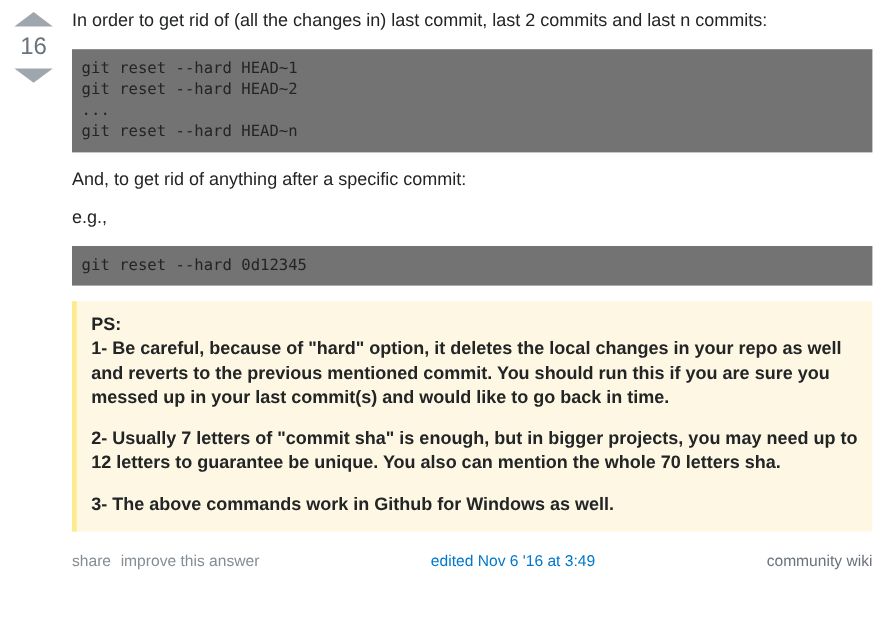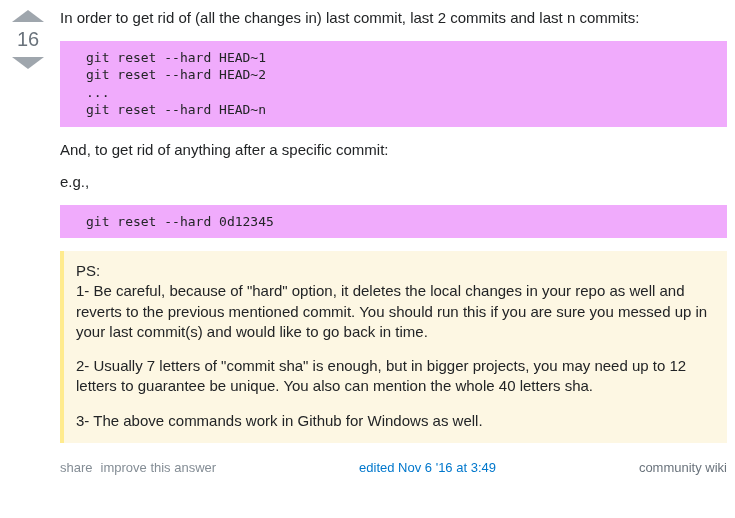--- a/index.html
+++ b/index.html
@@ -31,38 +31,38 @@
   .arrow-down { border-top: 12px solid #9fa6ad; margin-top: 6px; }
   .score {
     font-size: 20px;
     color: #6a737c;
     text-align: right;
   }
   .body { flex: 1; min-width: 0; }
   .prose { font-size: 15px; line-height: 1.3; }
   .prose p { margin: 0 0 13px 0; }
   pre.code {
-    background: #f0abfc;
-    padding: 8px 26px;
+    background: #737373;
+    padding: 8px 8px;
     margin: 0 0 13px 0;
     font-family: Consolas, Menlo, monospace;
     font-size: 13px;
     line-height: 1.35;
     white-space: pre;
     overflow-x: auto;
   }
   blockquote.note {
     background: #fdf7e3;
     border-left: 4px solid #ffeb8e;
     margin: 0 0 13px 0;
     padding: 10px 12px;
     font-size: 15px;
     line-height: 1.35;
   }
-  blockquote.note p { margin: 0 0 14px 0; }
+  blockquote.note p { margin: 0 0 14px 0; font-weight: bold; }
   blockquote.note p:last-child { margin-bottom: 2px; }
   .menu-row {
     display: flex;
     justify-content: space-between;
     align-items: flex-start;
     font-size: 13px;
     padding-top: 4px;
   }
   .menu-left { color: #848d95; display: flex; gap: 8px; }
   .menu-left span { cursor: pointer; }
@@ -89,21 +89,21 @@
 git reset --hard HEAD~n</pre>
       <p>And, to get rid of anything after a specific commit:</p>
       <p>e.g.,</p>
       <pre class="code">git reset --hard 0d12345</pre>
 
       <blockquote class="note">
         <p>
           <span>PS:</span><br>
           <span>1- Be careful, because of "hard" option, it deletes the local changes in your repo as well and reverts to the previous mentioned commit. You should run this if you are sure you messed up in your last commit(s) and would like to go back in time.</span>
         </p>
-        <p>2- Usually 7 letters of "commit sha" is enough, but in bigger projects, you may need up to 12 letters to guarantee be unique. You also can mention the whole 40 letters sha.</p>
+        <p>2- Usually 7 letters of "commit sha" is enough, but in bigger projects, you may need up to 12 letters to guarantee be unique. You also can mention the whole 70 letters sha.</p>
         <p>3- The above commands work in Github for Windows as well.</p>
       </blockquote>
     </div>
 
     <div class="menu-row">
       <div class="menu-left">
         <span>share</span>
         <span>improve this answer</span>
       </div>
       <div class="edited">edited Nov 6 '16 at 3:49</div>

